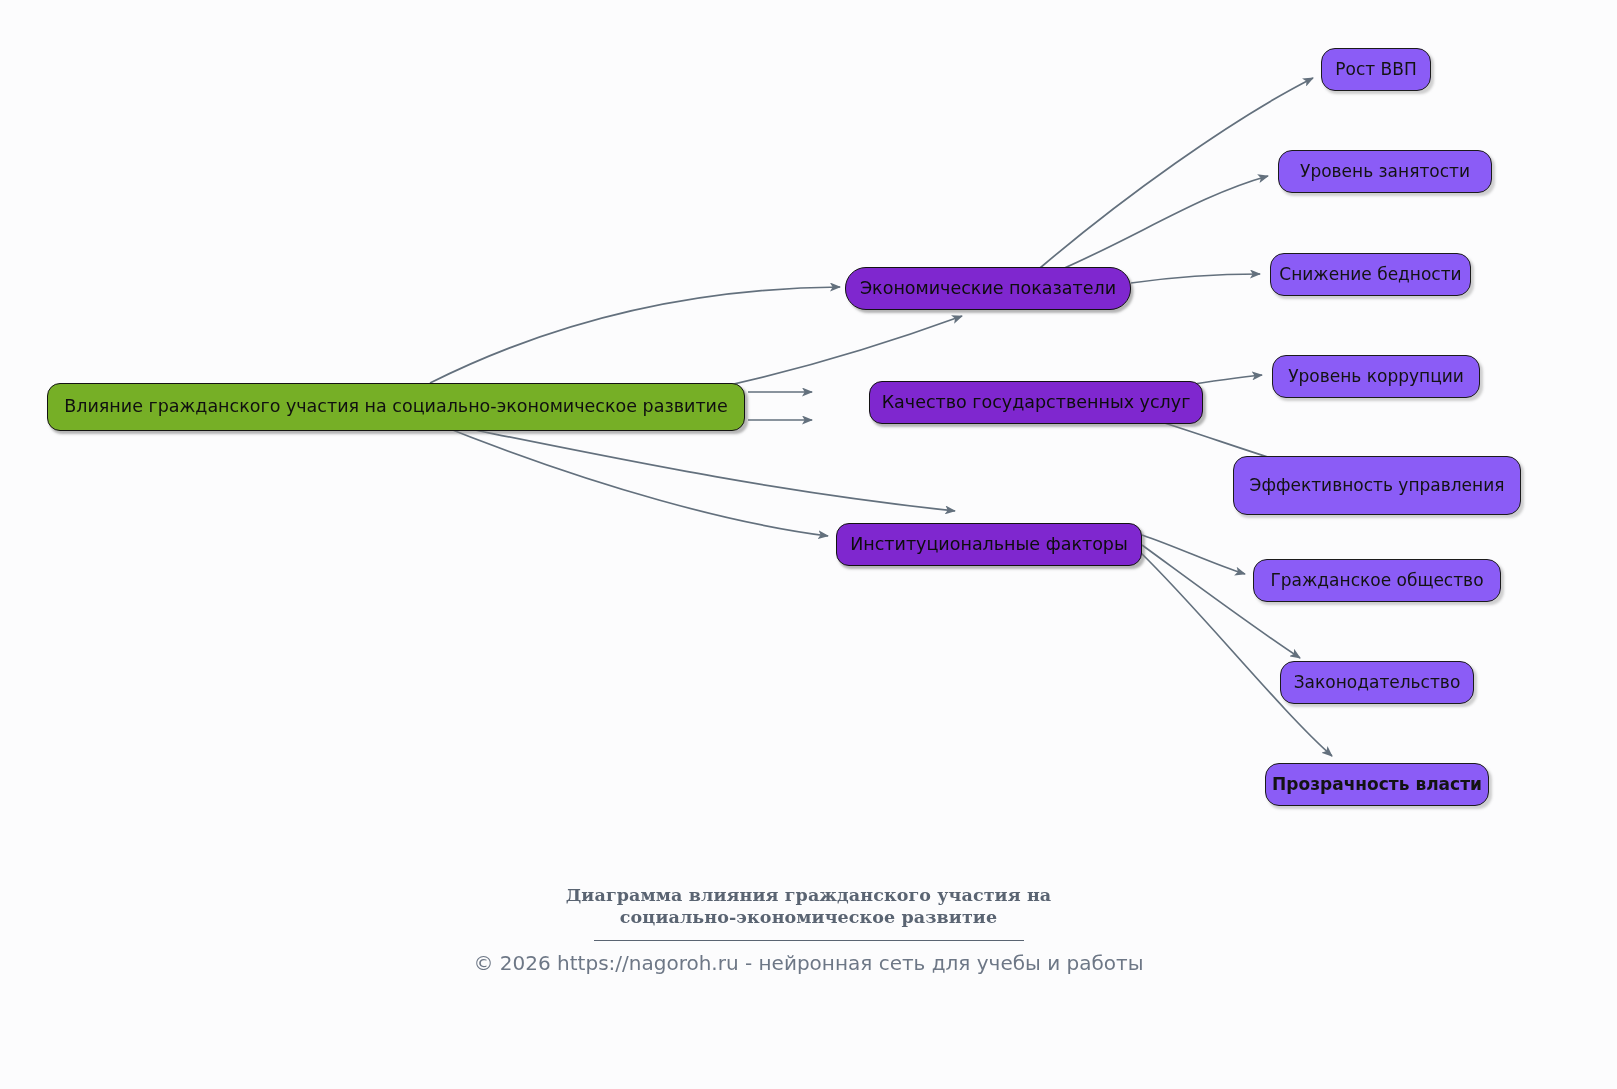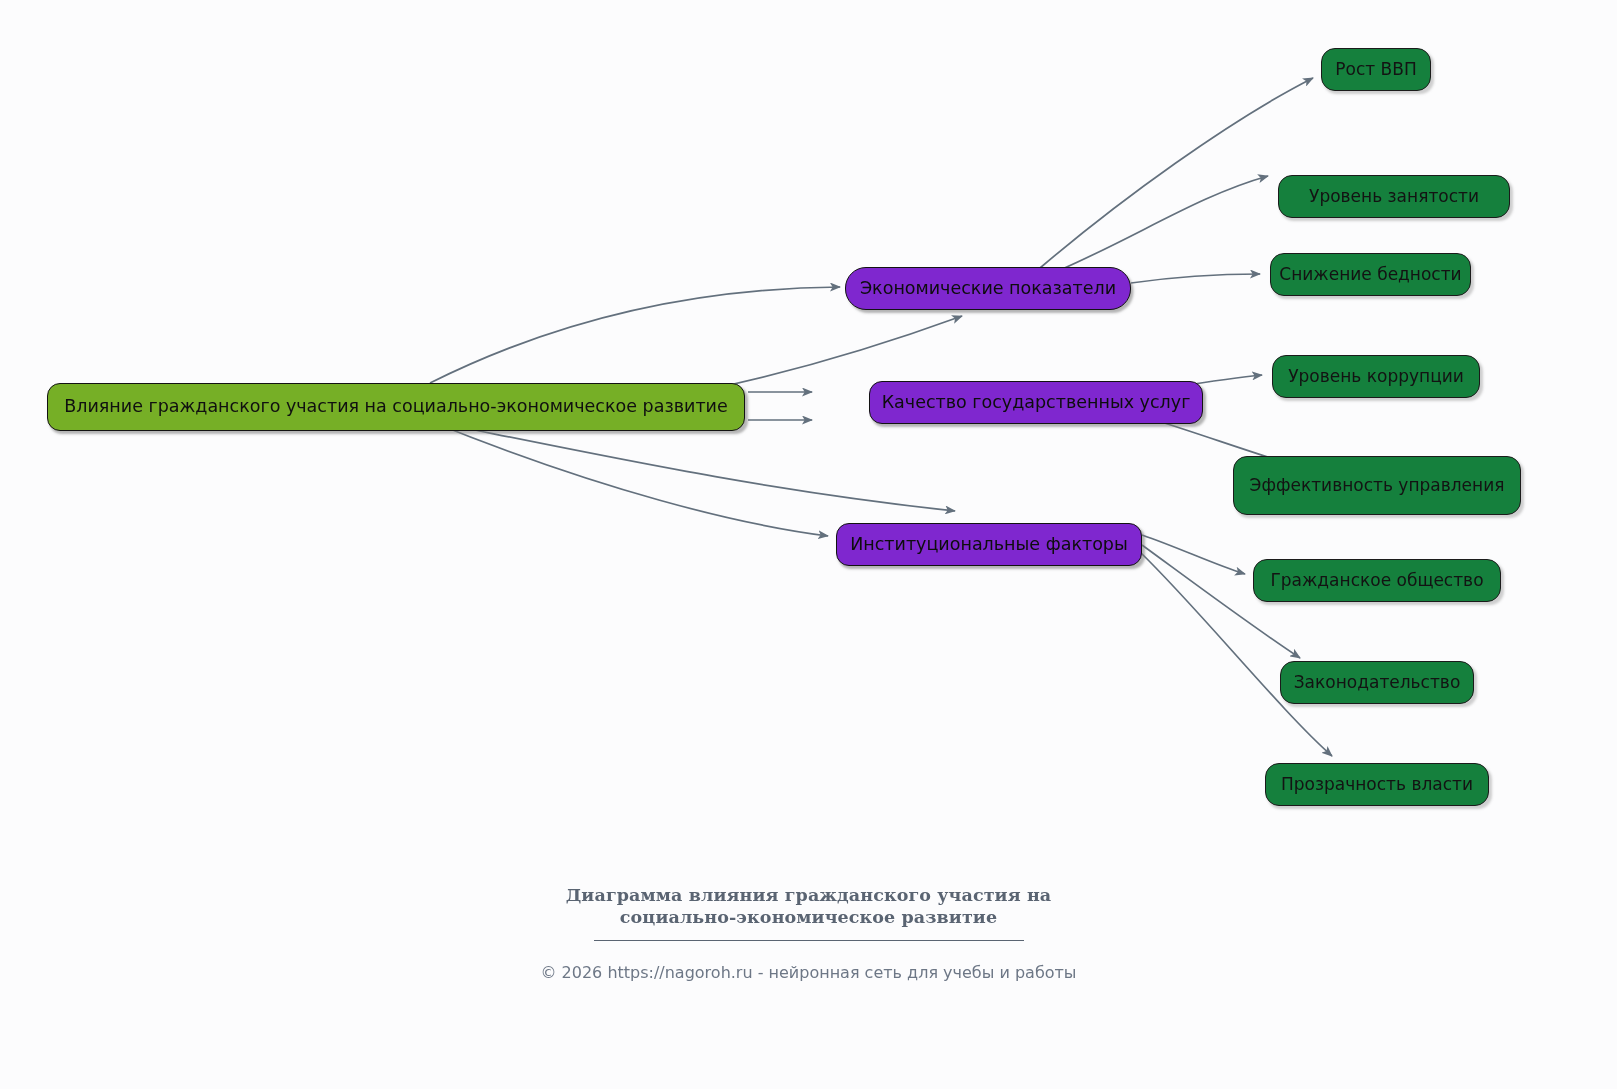--- a/index.html
+++ b/index.html
@@ -54,21 +54,21 @@
 
   .node-branch {
     background: #7f27cf;
     border: 1.6px solid #121212;
     color: #0d0d0d;
     font-size: 17.5px;
     box-shadow: 2.5px 3px 2.5px rgba(120,120,120,0.55);
   }
 
   .node-leaf {
-    background: #15803d;
+    background: #8b5cf6;
     border: 1.7px solid #1b1b1b;
     color: #131313;
     font-size: 17px;
     border-radius: 14px;
     box-shadow: 2.5px 3px 2.5px rgba(150,150,150,0.45);
   }
 
   .caption-wrap {
     position: absolute;
     left: 0;
@@ -84,22 +84,22 @@
     line-height: 1.28;
     letter-spacing: 0.1px;
   }
   .caption-rule {
     margin: 11px auto 0 auto;
     width: 430px;
     border-top: 1.6px solid #5a6472;
     height: 0;
   }
   .caption-credit {
-    margin-top: 22px;
-    font-size: 16px;
+    margin-top: 10px;
+    font-size: 20px;
     color: #6d7786;
     font-family: "DejaVu Sans", "Liberation Sans", sans-serif;
   }
 </style>
 </head>
 <body>
 
 <div id="canvas">
 
   <svg class="edges" viewBox="0 0 1617 1089" xmlns="http://www.w3.org/2000/svg">
@@ -149,21 +149,21 @@
   </div>
 
   <div class="node node-branch" style="left:836px; top:523px; width:306px; height:43px;">
     <span>Институциональные факторы</span>
   </div>
 
   <div class="node node-leaf" style="left:1321px; top:48px; width:110px; height:43px;">
     <span>Рост ВВП</span>
   </div>
 
-  <div class="node node-leaf" style="left:1278px; top:150px; width:232px; height:43px;margin-top:25px;">
+  <div class="node node-leaf" style="left:1278px; top:150px; width:214px; height:43px;">
     <span>Уровень занятости</span>
   </div>
 
   <div class="node node-leaf" style="left:1270px; top:253px; width:201px; height:43px;">
     <span>Снижение бедности</span>
   </div>
 
   <div class="node node-leaf" style="left:1272px; top:355px; width:208px; height:43px;">
     <span>Уровень коррупции</span>
   </div>
@@ -173,21 +173,21 @@
   </div>
 
   <div class="node node-leaf" style="left:1253px; top:559px; width:248px; height:43px;">
     <span>Гражданское общество</span>
   </div>
 
   <div class="node node-leaf" style="left:1280px; top:661px; width:194px; height:43px;">
     <span>Законодательство</span>
   </div>
 
-  <div class="node node-leaf" style="left:1265px; top:763px; width:224px; height:43px;">
+  <div class="node node-leaf" style="left:1265px; top:763px; width:224px; height:43px;font-weight:bold;">
     <span>Прозрачность власти</span>
   </div>
 
   <div class="caption-wrap">
     <div class="caption-title">
       <div>Диаграмма влияния гражданского участия на</div>
       <div>социально-экономическое развитие</div>
     </div>
     <div class="caption-rule"></div>
     <div class="caption-credit">© 2026 https://nagoroh.ru - нейронная сеть для учебы и работы</div>

